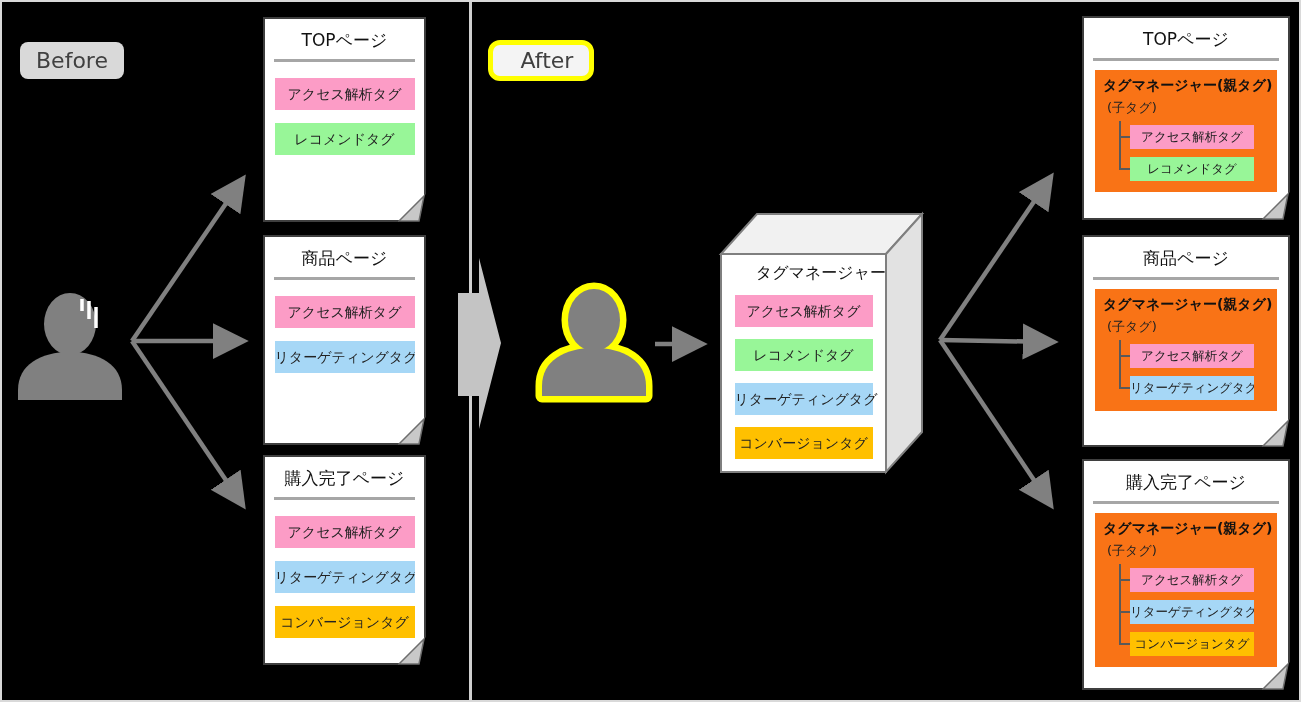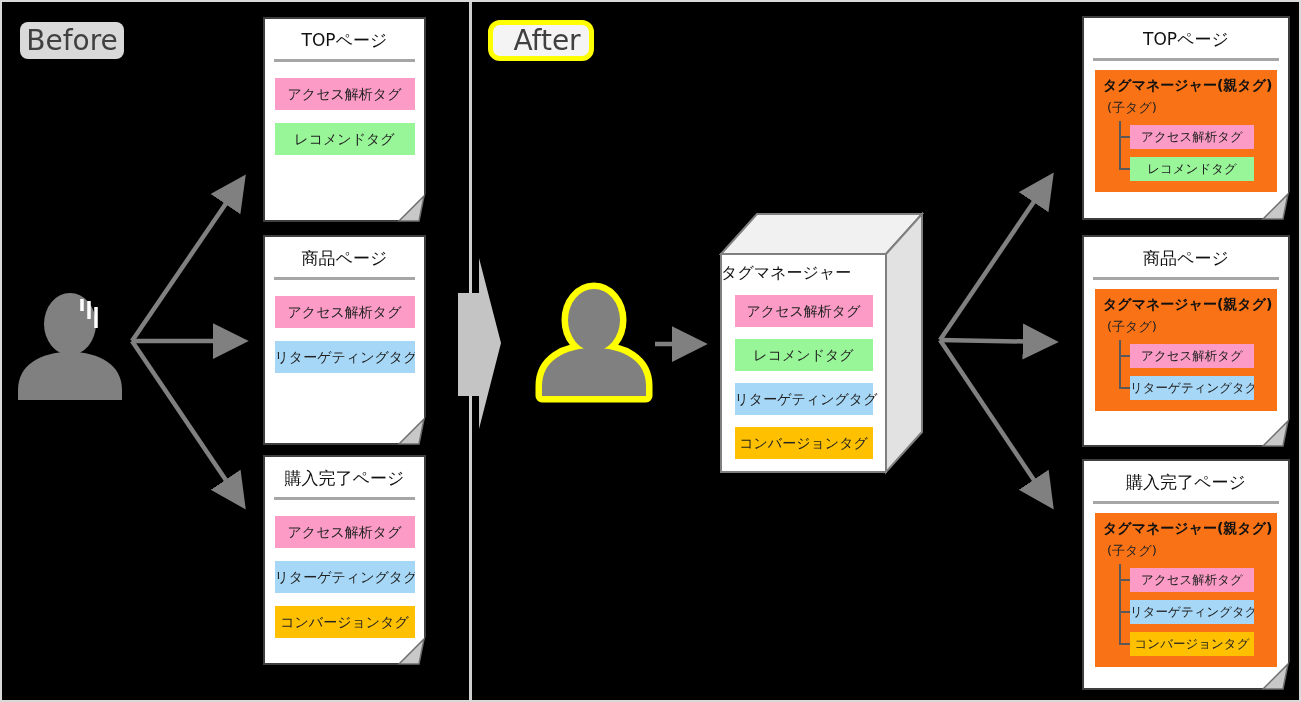--- a/index.html
+++ b/index.html
@@ -6,21 +6,21 @@
   .stage{
     position:relative;width:1301px;height:702px;background:#000;
     border:2px solid #D9D9D9;box-sizing:border-box;overflow:hidden;
     font-family:"DejaVu Sans","Liberation Sans",sans-serif;
   }
   .divider{position:absolute;left:467px;top:0;width:3px;height:702px;background:#CFCFCF;}
   .overlay{position:absolute;left:0;top:0;width:1301px;height:702px;pointer-events:none;}
 
   
   .chip{position:absolute;display:flex;align-items:center;justify-content:center;
-        color:#404040;font-size:28px;}
+        color:#404040;font-size:22px;margin-top:20px;}
   .chip-before{left:18px;top:20px;width:104px;height:37px;background:#D9D9D9;border-radius:8px;}
   .chip-after{left:486px;top:18px;width:106px;height:41px;background:#F4F4F4;
               border:5px solid #FFFF00;border-radius:12px;box-sizing:border-box;padding-left:12px;}
 
   
   .card{position:absolute;background:#fff;border:2px solid #3F3F3F;box-sizing:border-box;}
   .b-card-0{left:261px;top:15px;width:163px;height:205px;}
   .b-card-1{left:261px;top:233px;width:163px;height:210px;}
   .b-card-2{left:261px;top:453px;width:163px;height:210px;}
   .a-card-0{left:1080px;top:14px;width:208px;height:204px;}
@@ -40,21 +40,21 @@
   .tree{position:relative;margin-left:16px;}
   .tree::before{content:'';position:absolute;left:0;top:-4px;width:2px;
                 height:calc(100% - 8px);background:#595959;}
   .tree-row{display:flex;align-items:center;margin-top:8px;}
   .branch{width:11px;height:2px;background:#595959;flex:none;}
   .ctag{width:124px;height:24px;line-height:24px;text-align:center;font-size:12.5px;
         color:#222;white-space:nowrap;overflow:hidden;}
 
   
   .box-content{position:absolute;left:719px;top:252px;width:165px;height:218px;}
-  .box-title{margin-top:9px;text-align:left;font-size:16px;color:#111;white-space:nowrap;}
+  .box-title{margin-top:9px;text-align:right;font-size:16px;color:#111;white-space:nowrap;}
   .box-tag{width:138px;height:32px;line-height:32px;margin:12px auto 0;text-align:center;
            font-size:14px;color:#222;white-space:nowrap;}
   .box-tag.first{margin-top:11px;}
 </style>
 </head>
 <body>
 
 <div class="stage">
 
   <div class="divider"></div>

